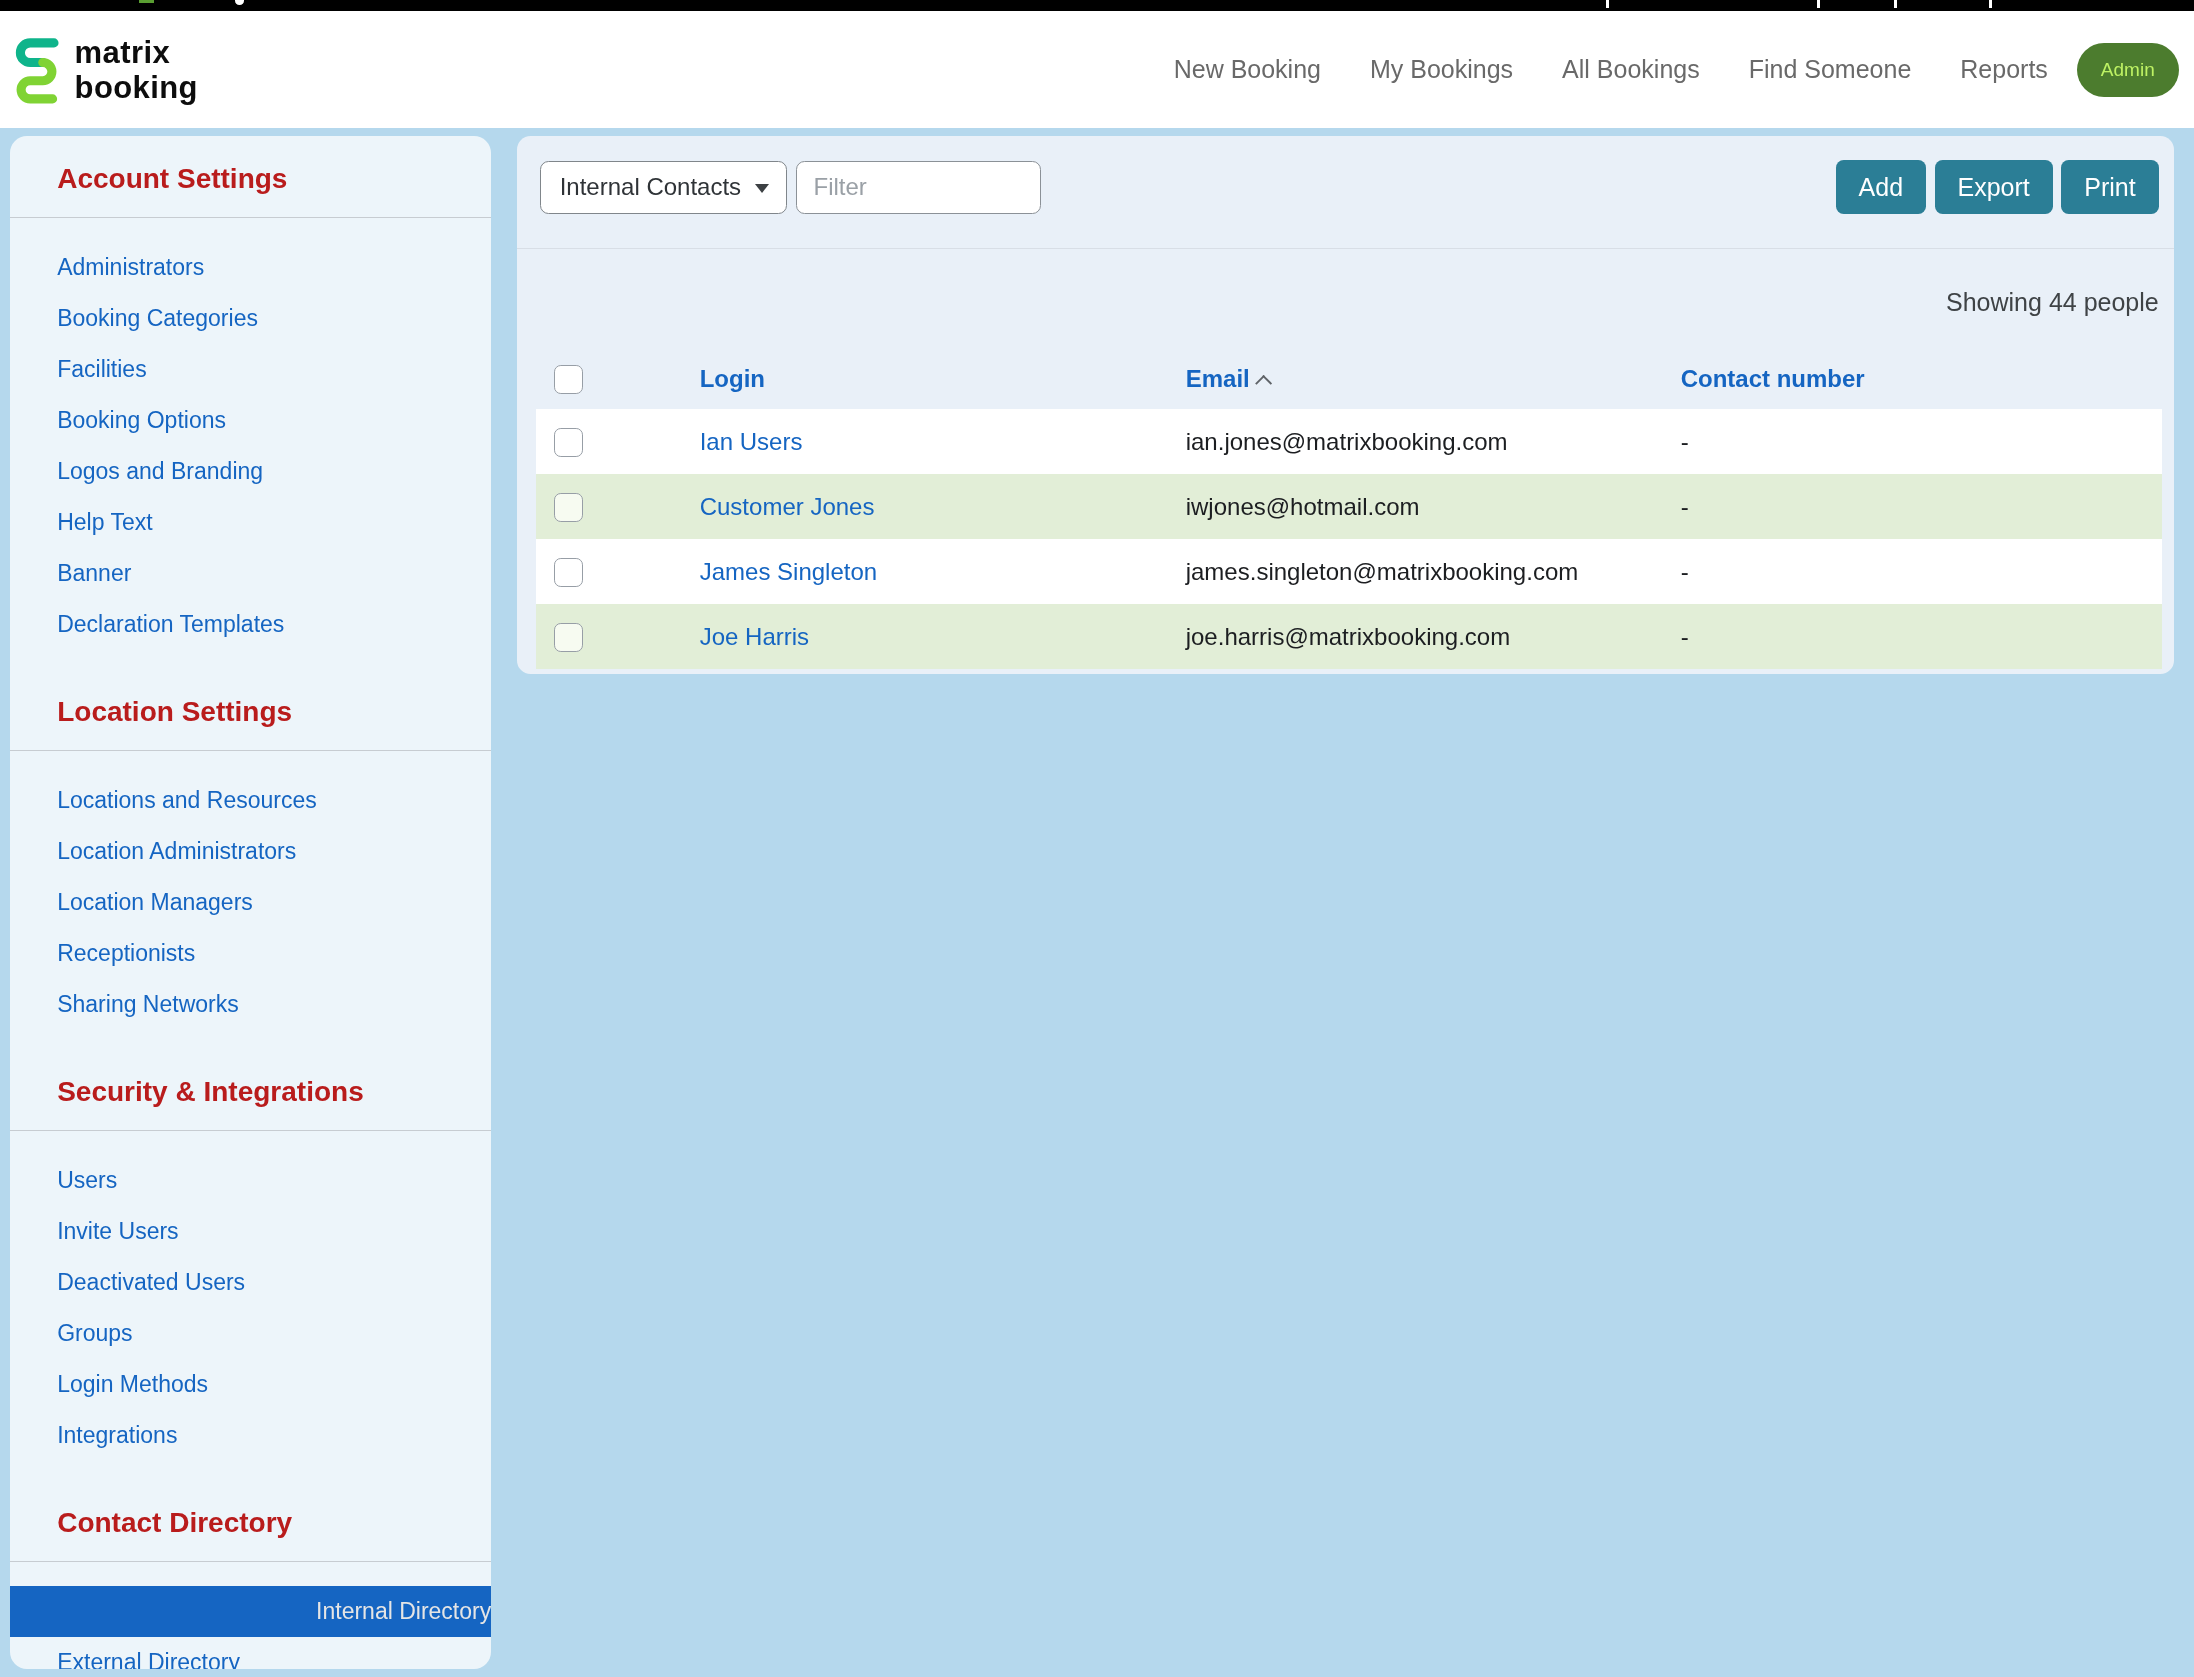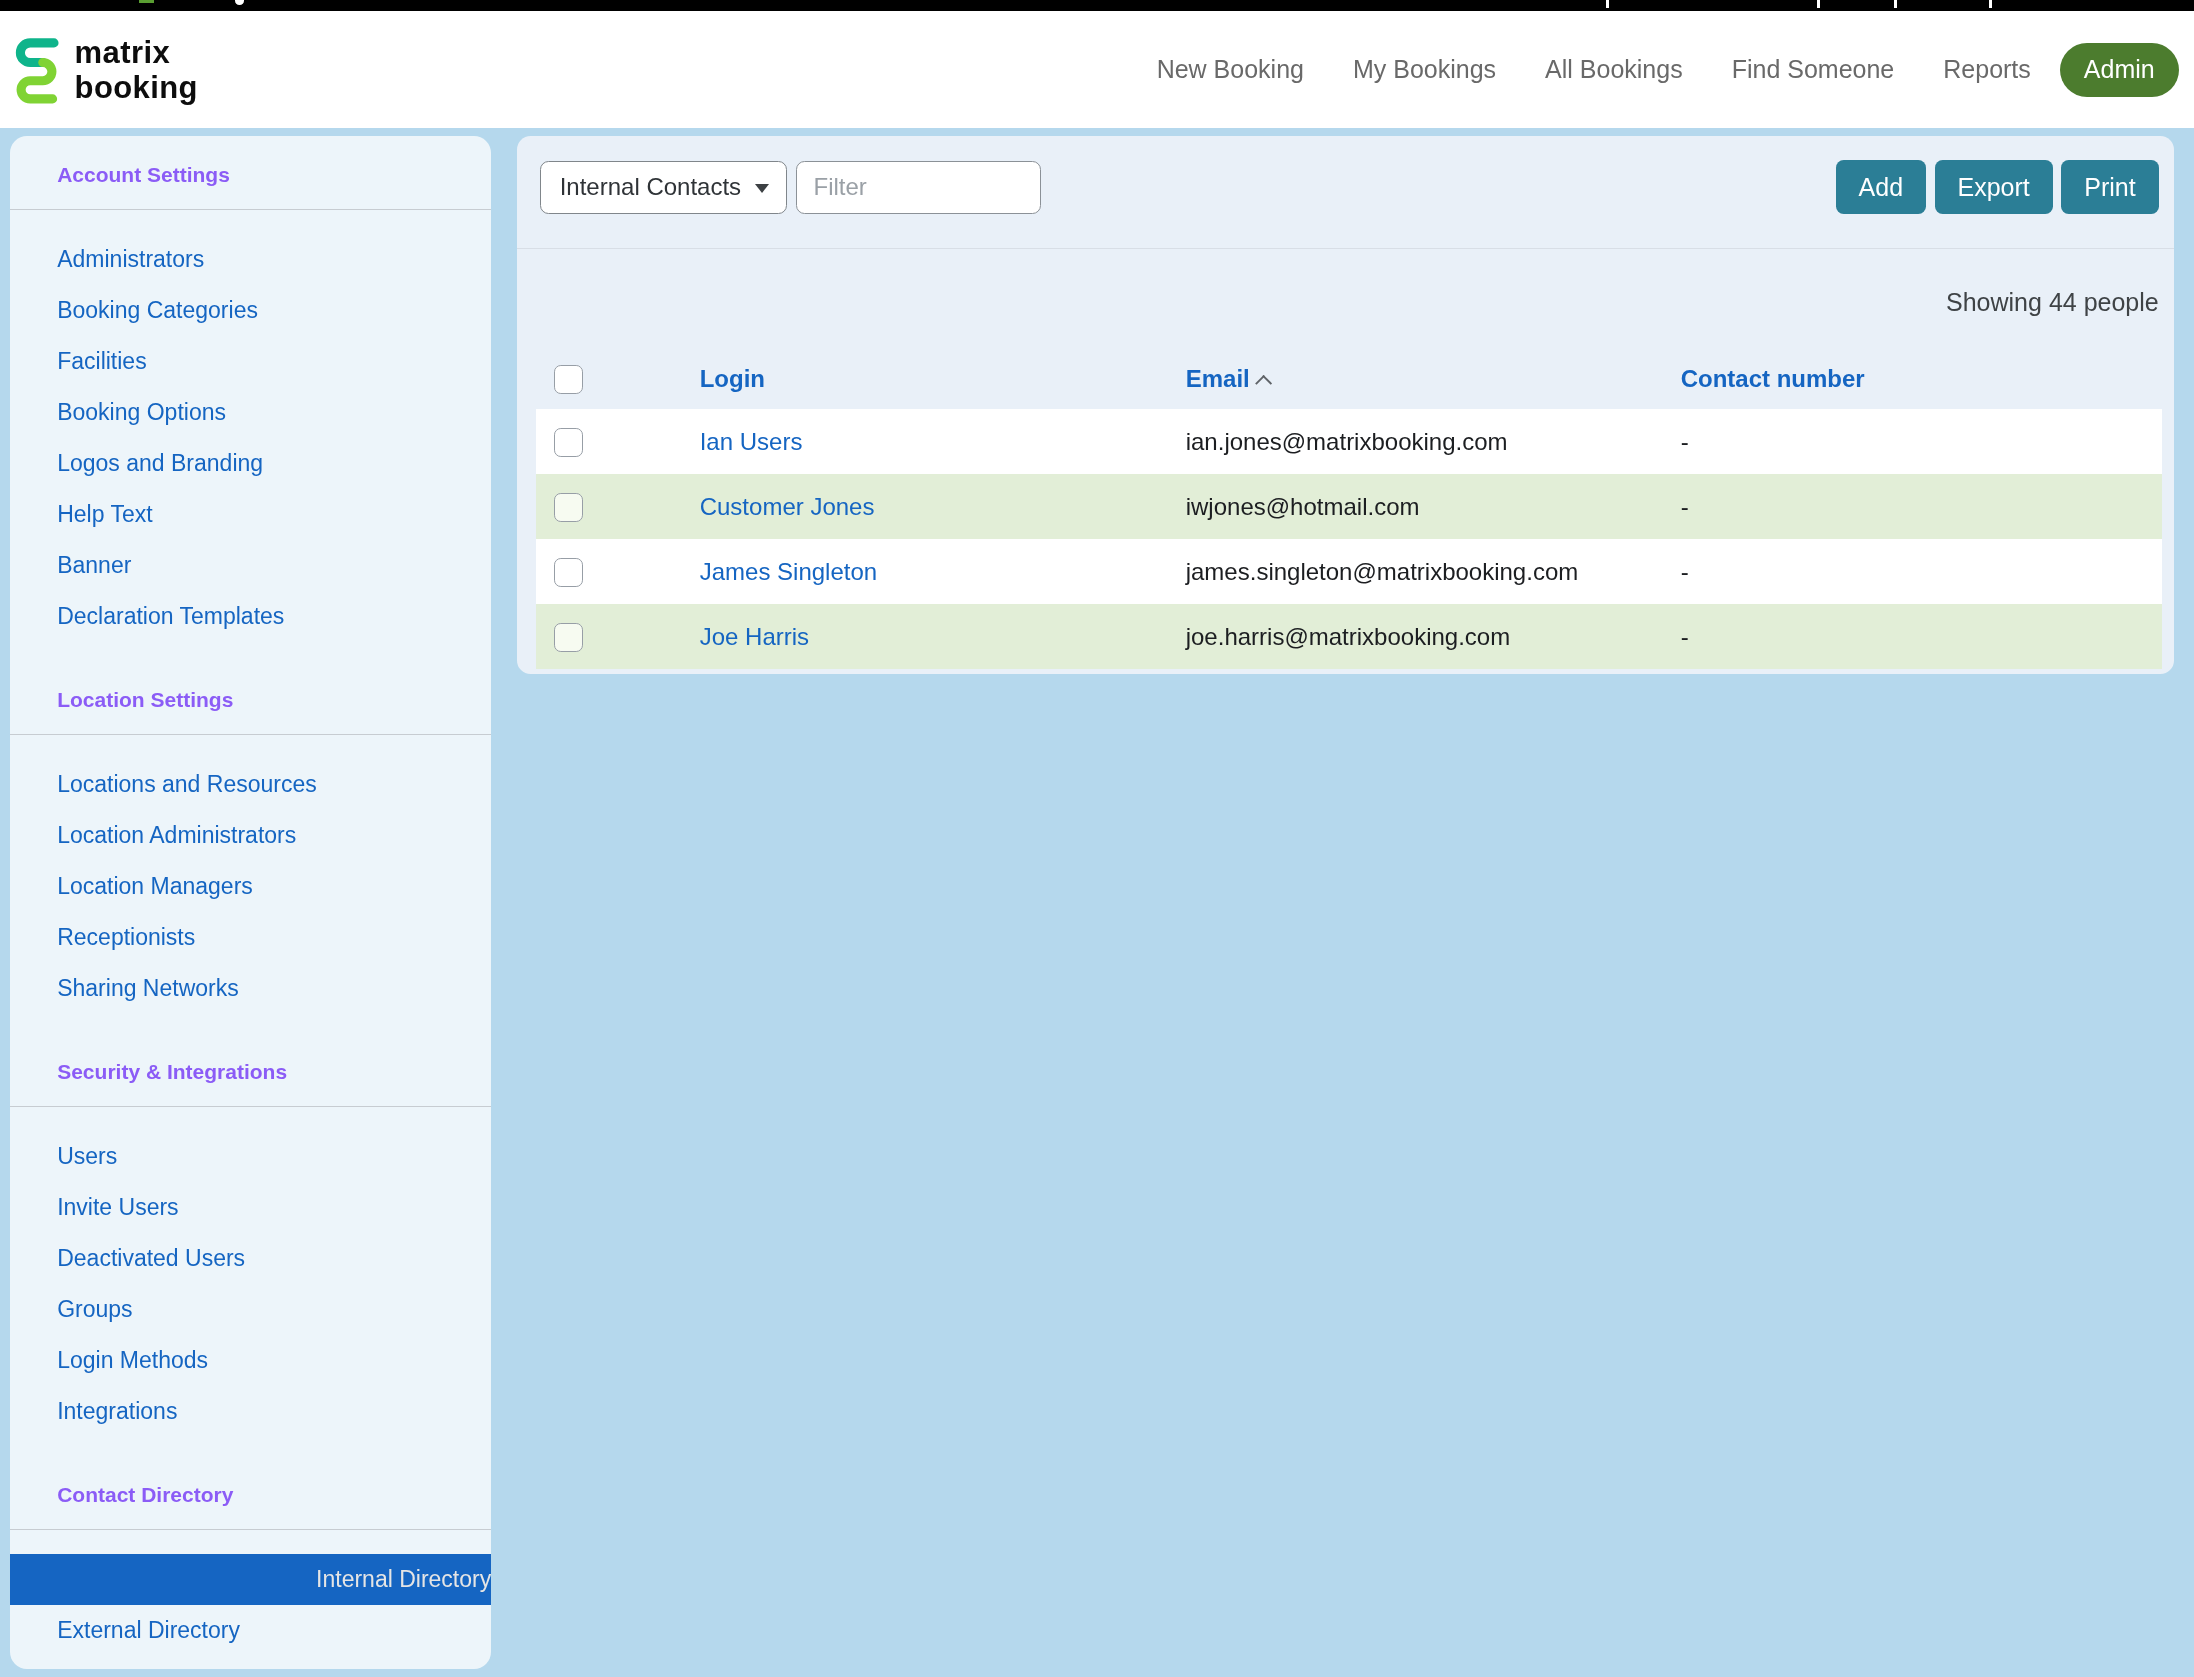--- a/index.html
+++ b/index.html
@@ -25,31 +25,31 @@
     background:var(--header-bg,#fff);
     display:flex; align-items:center;gap:12px;
   }
   .brand { display:flex; align-items:center; margin-left:12px; cursor:pointer; }
   .brand-text { margin-left:13.6px; font-weight:bold; font-size:31px; line-height:35px; color:#0d0d0d; letter-spacing:0.4px; }
   .main-nav { margin-left:auto; display:flex; align-items:center; gap:49px; padding-right:17px; }
   .nav-item { font-size:25px; color:var(--nav-gray,#696969); text-decoration:none; cursor:pointer; white-space:nowrap; }
   .admin-pill {
     display:flex; align-items:center; justify-content:center;
     min-width:99px; height:54px; padding:0 24px;
-    background:var(--admin-green,#4c7c2e); color:#ffffff;
-    border:none; border-radius:29px; font-size:25px; cursor:pointer;
+    background:var(--admin-green,#4c7c2e); color:#bef264;
+    border:none; border-radius:29px; font-size:19px; cursor:pointer;
     font-family:"Liberation Sans", sans-serif;
   }
 
   
   .sidebar {
     position:absolute; left:10.2px; top:136px; width:481px; height:1533px;
     background:var(--sidebar-bg,#edf5fa); border-radius:17px; overflow:hidden;
   }
-  .side-title { font-size:21px; font-weight:bold; color:#8b5cf6; padding:46px 17px 22px 47px; }
+  .side-title { font-size:28px; font-weight:bold; color:#b91c1c; padding:46px 17px 22px 47px; }
   .side-section:first-child .side-title { padding-top:27px; }
   .side-divider { border-top:1.7px solid #c7ccd1; margin:0; }
   .side-list { list-style:none; padding:24px 0 0 0; }
   .side-item {
     height:51px; line-height:51px; padding-left:47px;
     font-size:23px; color:var(--link-blue,#1565c2); cursor:pointer; white-space:nowrap;
   }
   .side-item.active {
     background:var(--active-blue,#1565c2); color:#e5e5e5;text-align:right;
   }

